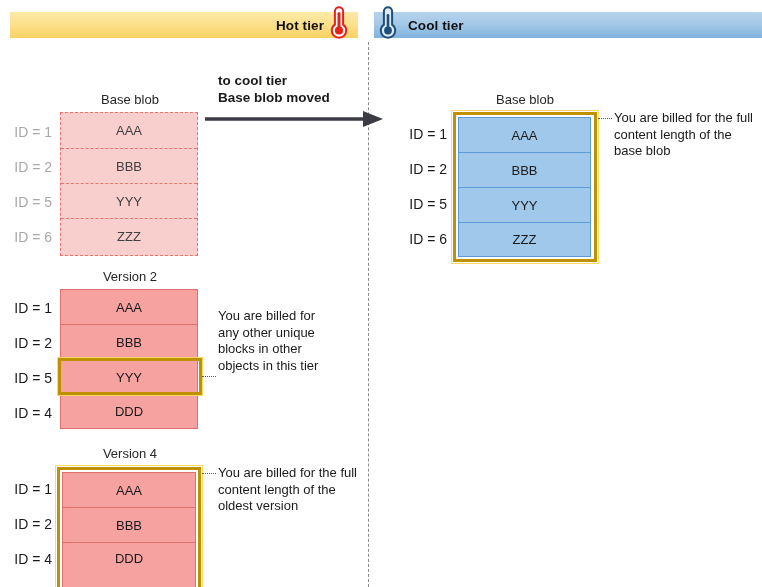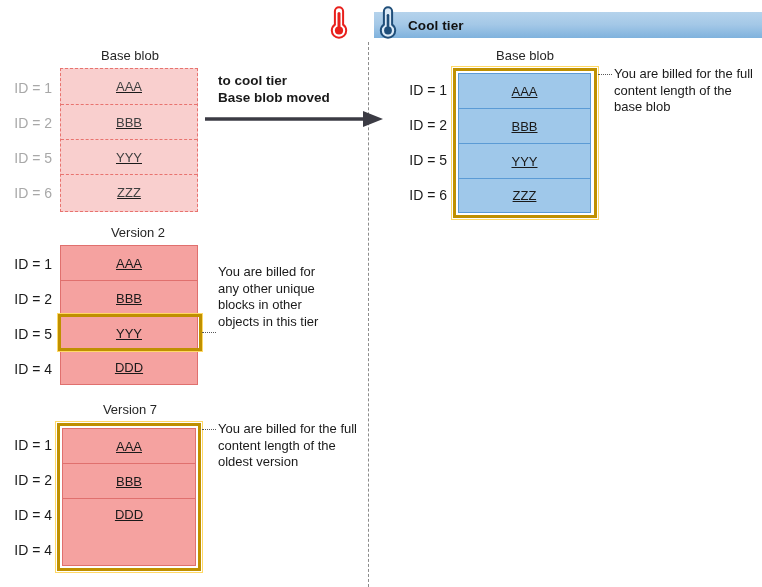--- a/index.html
+++ b/index.html
@@ -67,33 +67,33 @@
     left: 368px;
     top: 42px;
     width: 0;
     height: 545px;
     border-left: 1.6px dashed #8c8c8c;
   }
 
   
   .block {
     position: absolute;
+    margin-top: 44px;
   }
   .block-title {
     position: absolute;
     top: 0;
     font-size: 13px;
     color: #262626;
     white-space: nowrap;
     text-align: center;
   }
   .table {
     position: absolute;
     box-sizing: border-box;
-    text-decoration: underline;
   }
   .row {
     box-sizing: border-box;
     display: flex;
     align-items: center;
     justify-content: center;
     font-size: 13px;
     color: #1a1a1a;
   }
   .idcol {
@@ -189,20 +189,23 @@
   }
   .arrow-svg {
     position: absolute;
   }
 </style>
 </head>
 <body>
 
 <div id="canvas">
 
+  <div class="tier-bar hot">
+    <span class="tier-label">Hot tier</span>
+  </div>
   <svg class="thermo hot" viewBox="0 0 22 36">
     <path d="M11 2.2c-2.3 0-4.1 1.8-4.1 4.1v13.3c-1.9 1.3-3.1 3.5-3.1 5.9 0 4 3.2 7.2 7.2 7.2s7.2-3.2 7.2-7.2c0-2.4-1.2-4.6-3.1-5.9V6.3c0-2.3-1.8-4.1-4.1-4.1z" fill="#ffffff" stroke="#e8201c" stroke-width="2"></path>
     <circle cx="11" cy="25.5" r="4.1" fill="#e8201c"></circle>
     <rect x="9.5" y="7" width="3" height="16" rx="1.5" fill="#e8201c"></rect>
   </svg>
 
   <div class="tier-bar cool">
     <span class="tier-label">Cool tier</span>
   </div>
   <svg class="thermo cool" viewBox="0 0 22 36">
@@ -234,21 +237,21 @@
   <div class="arrow-label" style="left:218px; top:72px;">
     <div>to cool tier</div>
     <div>Base blob moved</div>
   </div>
   <svg class="arrow-svg" style="left:205px; top:108px;" width="178" height="22" viewBox="0 0 178 22">
     <line x1="0" y1="11" x2="160" y2="11" stroke="#3b3b44" stroke-width="3.4"></line>
     <polygon points="158,3 178,11 158,19" fill="#3b3b44"></polygon>
   </svg>
 
   <div class="block t-version" style="left:0px; top:225px; width:340px; height:160px;">
-    <div class="block-title" style="left:68px; width:140px;">Version 2</div>
+    <div class="block-title" style="left:60px; width:140px;">Version 2</div>
 
     <div class="idcol" style="left:0px; top:20px; width:52px; height:140px;">
       <div class="idlabel" style="top:11px;">ID = 1</div>
       <div class="idlabel" style="top:46px;">ID = 2</div>
       <div class="idlabel" style="top:81px;">ID = 5</div>
       <div class="idlabel" style="top:116px;">ID = 4</div>
     </div>
 
     <div class="table" style="left:60px; top:20px; width:138px; height:140px;">
       <div class="row" style="height:35px;">AAA</div>
@@ -257,21 +260,21 @@
       <div class="row" style="height:33px;">DDD</div>
     </div>
 
     <div class="gold-row-outline" style="left:58px; top:89px; width:144px; height:37px;"></div>
 
     <div class="leader" style="left:202px; top:107px; width:14px;"></div>
     <div class="callout" style="left:218px; top:39px; width:118px;">You are billed for any other unique blocks in other objects in this tier</div>
   </div>
 
   <div class="block t-version" style="left:0px; top:402px; width:360px; height:180px;">
-    <div class="block-title" style="left:60px; width:140px;">Version 7</div>
+    <div class="block-title" style="left:60px; width:140px;">Version 4</div>
 
     <div class="idcol" style="left:0px; top:22px; width:52px; height:142px;">
       <div class="idlabel" style="top:13px;">ID = 1</div>
       <div class="idlabel" style="top:48px;">ID = 2</div>
       <div class="idlabel" style="top:83px;">ID = 4</div>
       <div class="idlabel" style="top:118px;">ID = 4</div>
     </div>
 
     <div class="table" style="left:62px; top:26px; width:134px; height:138px;">
       <div class="row" style="height:35px;">AAA</div>

